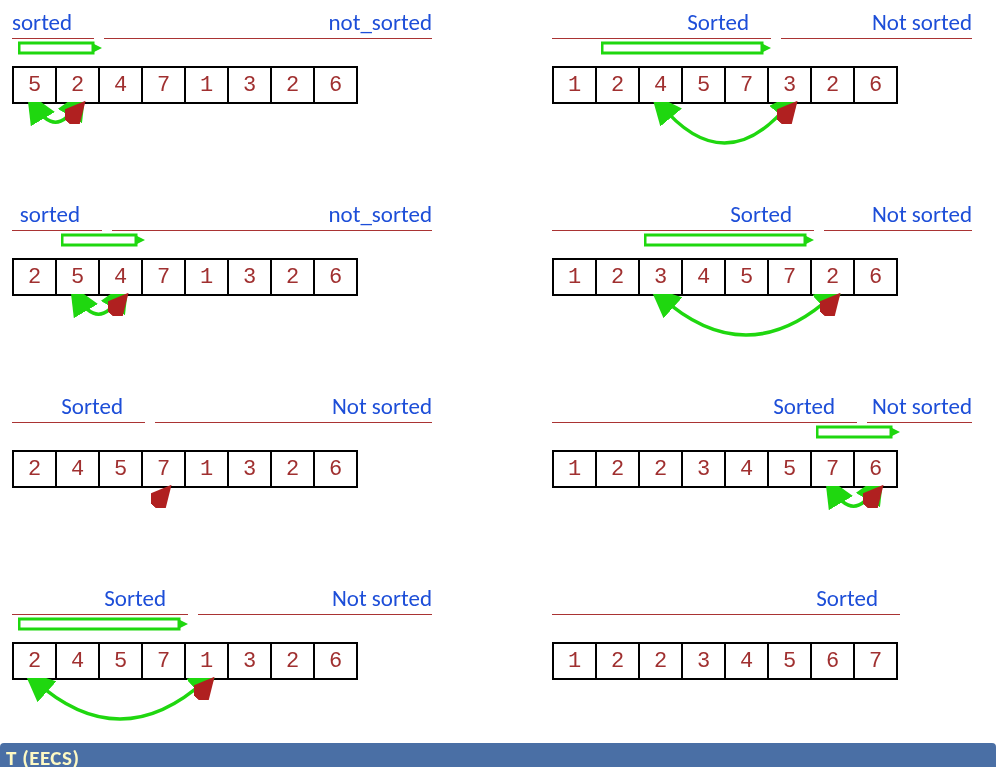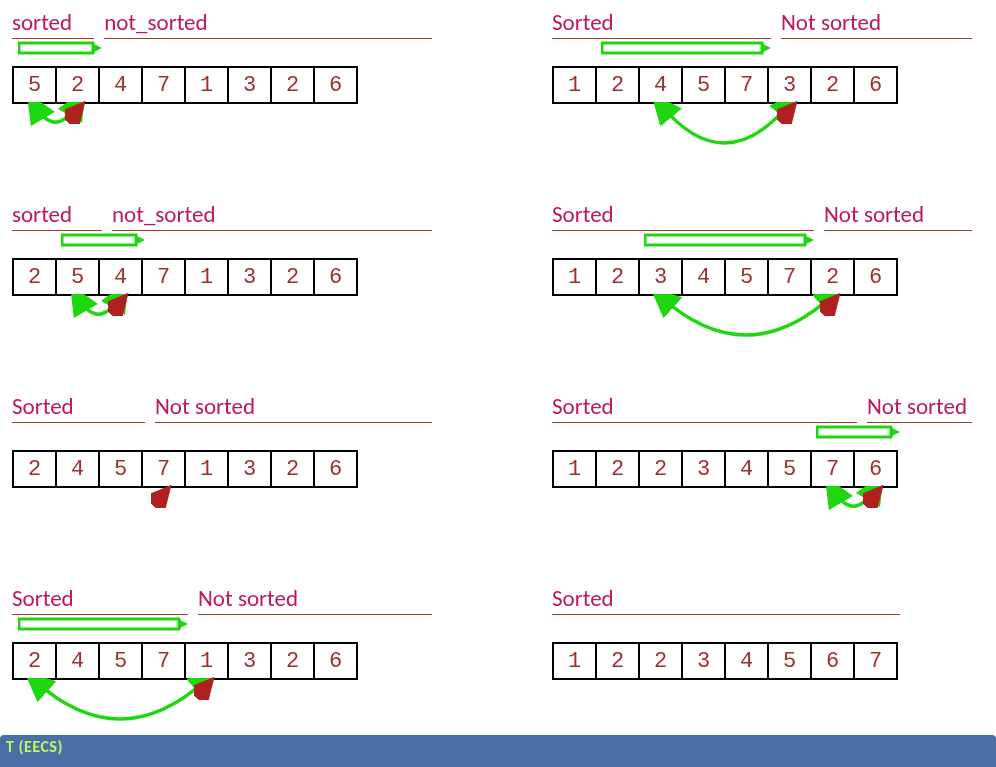--- a/index.html
+++ b/index.html
@@ -21,22 +21,23 @@
     flex: 0 0 auto;
     width: 420px;
   }
   .step {
     position: relative;
     margin-bottom: 52px;
   }
   .labels {
     display: flex;
     font-size: 23px;
-    color: #be185d;
+    color: #1d4ed8;
     margin-bottom: 6px;
+    text-align: right;
   }
   .labels .sorted-lbl {
     position: relative;
     padding-right: 18px;
   }
   .labels .sorted-lbl::after {
     content: "";
     position: absolute;
     left: 0;
     right: -4px;
@@ -94,24 +95,24 @@
   .red-arrow {
     position: absolute;
     top: -4px;
   }
   .red-arrow svg { display:block; }
   .footer-strip {
     position: absolute;
     left: 0;
     right: 0;
     bottom: 0;
-    height: 32px;
+    height: 24px;
     background: #4a6fa5;
-    color: #bef264;
-    font-size: 16px;
+    color: #fef9c3;
+    font-size: 21px;
     padding: 2px 6px;
     border-radius: 4px 4px 0 0;
     font-weight: 600;
     letter-spacing: .5px;
   }
 </style>
 </head>
 <body>
 
 <div class="columns">

